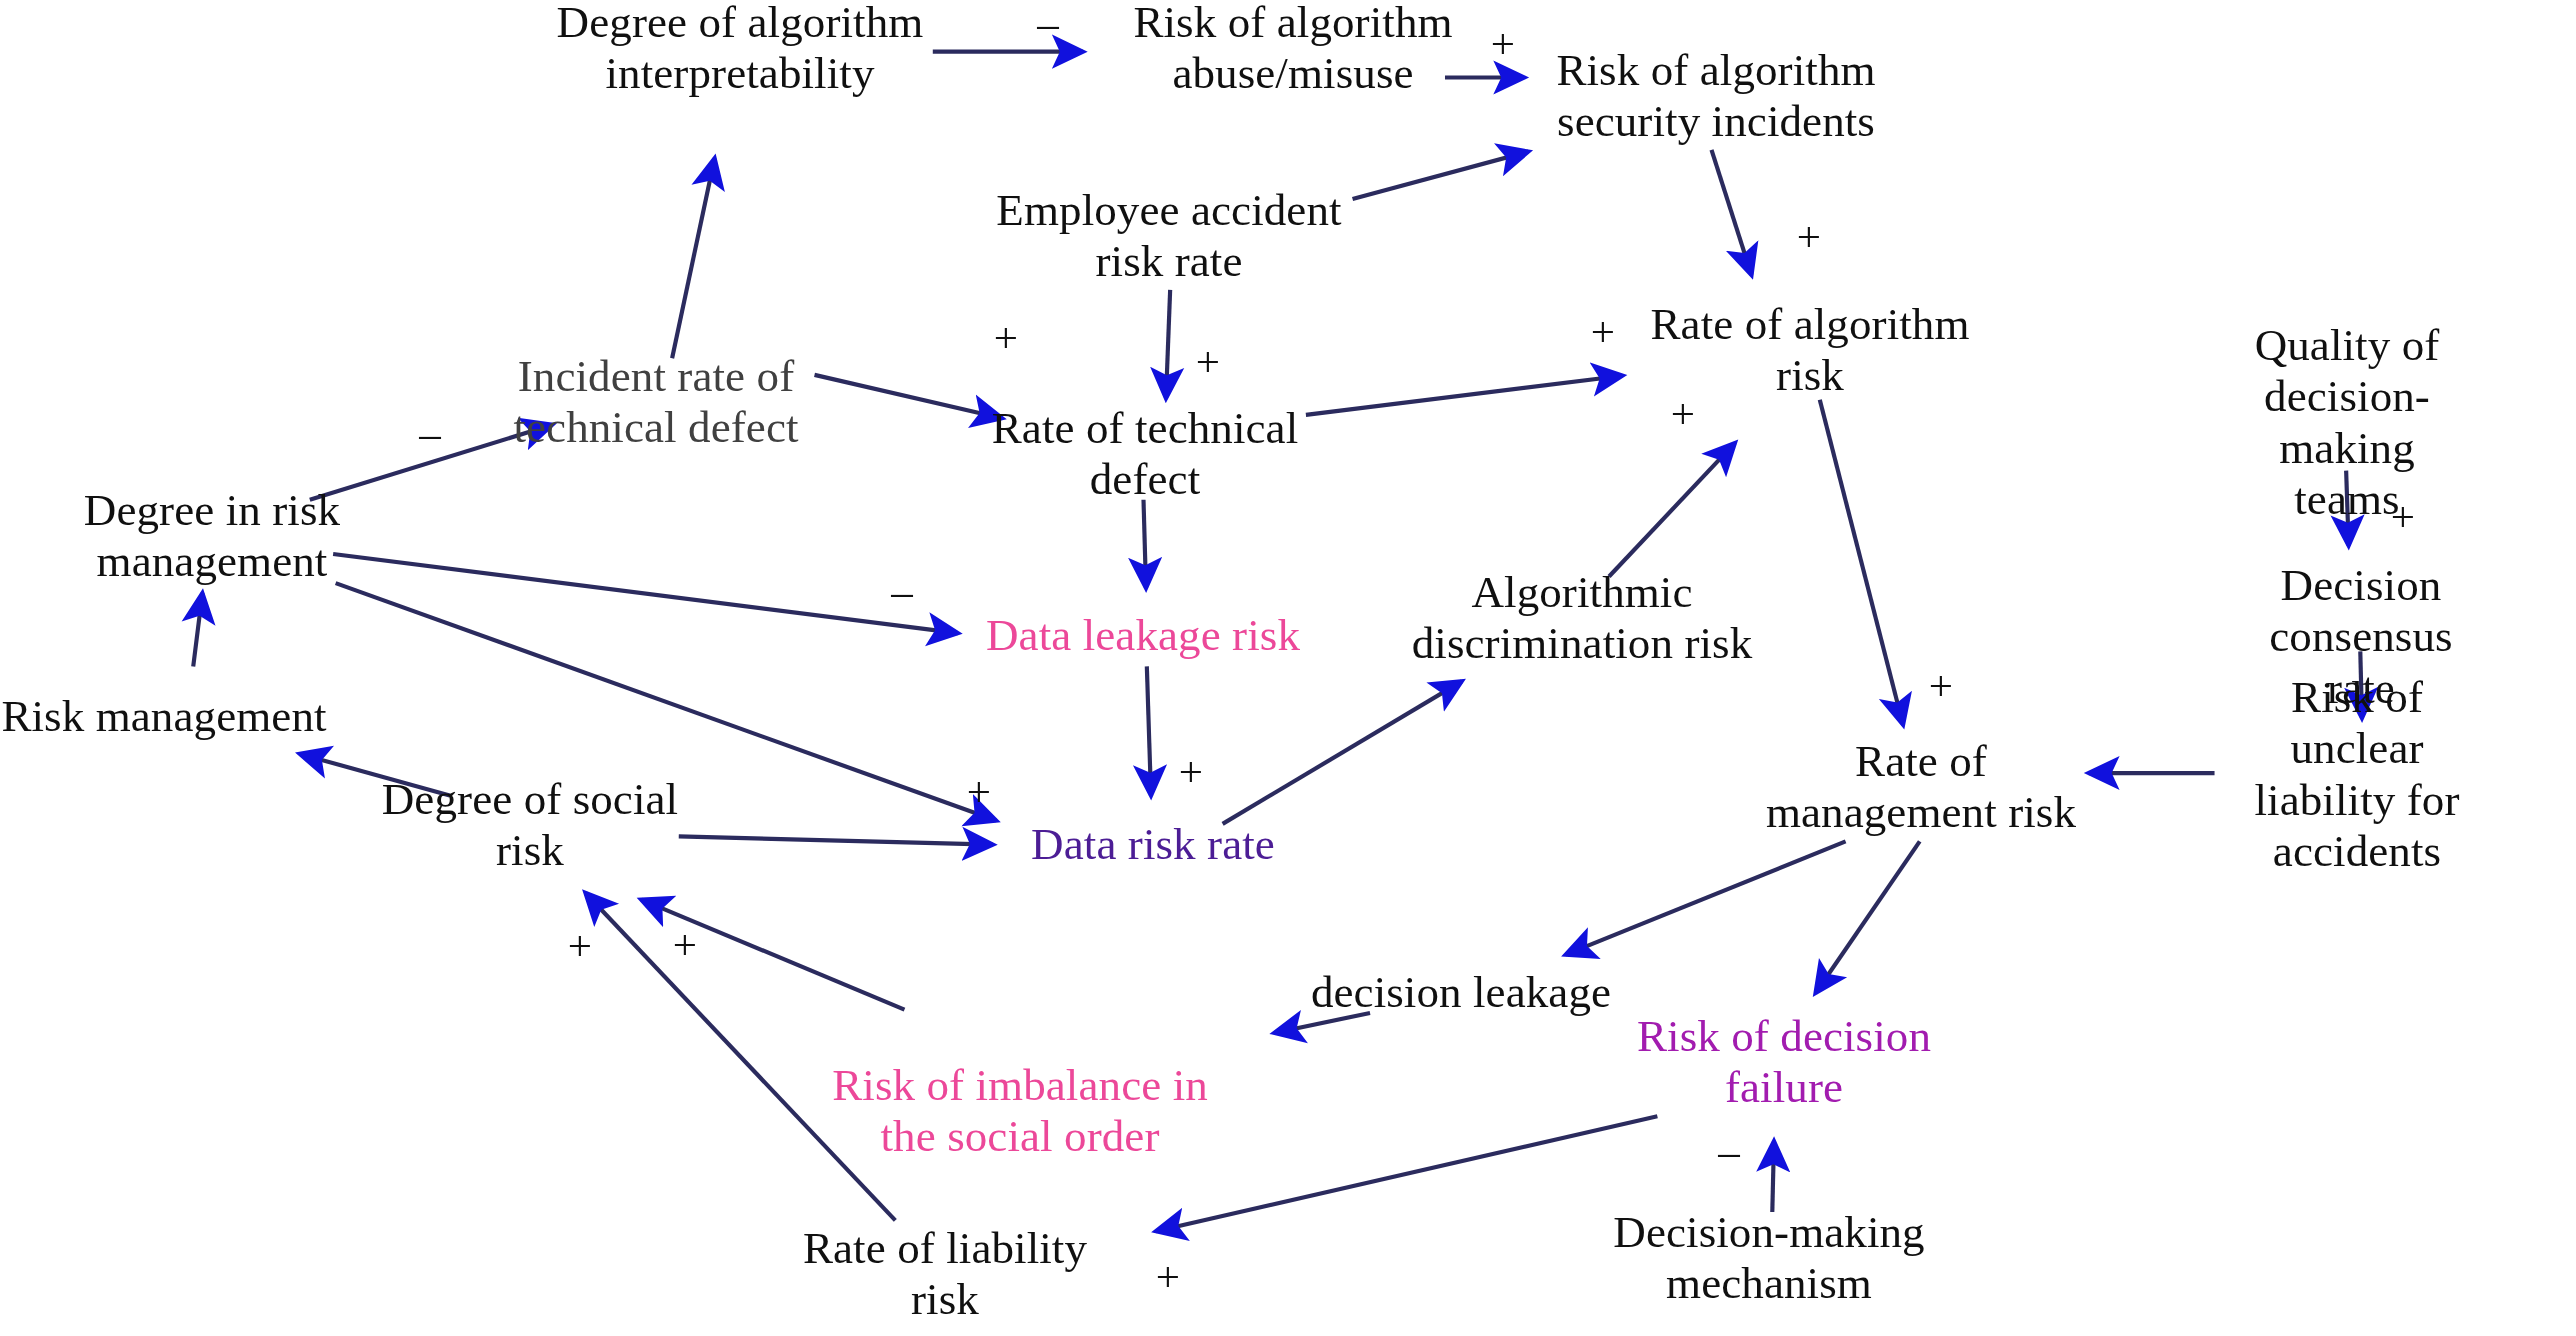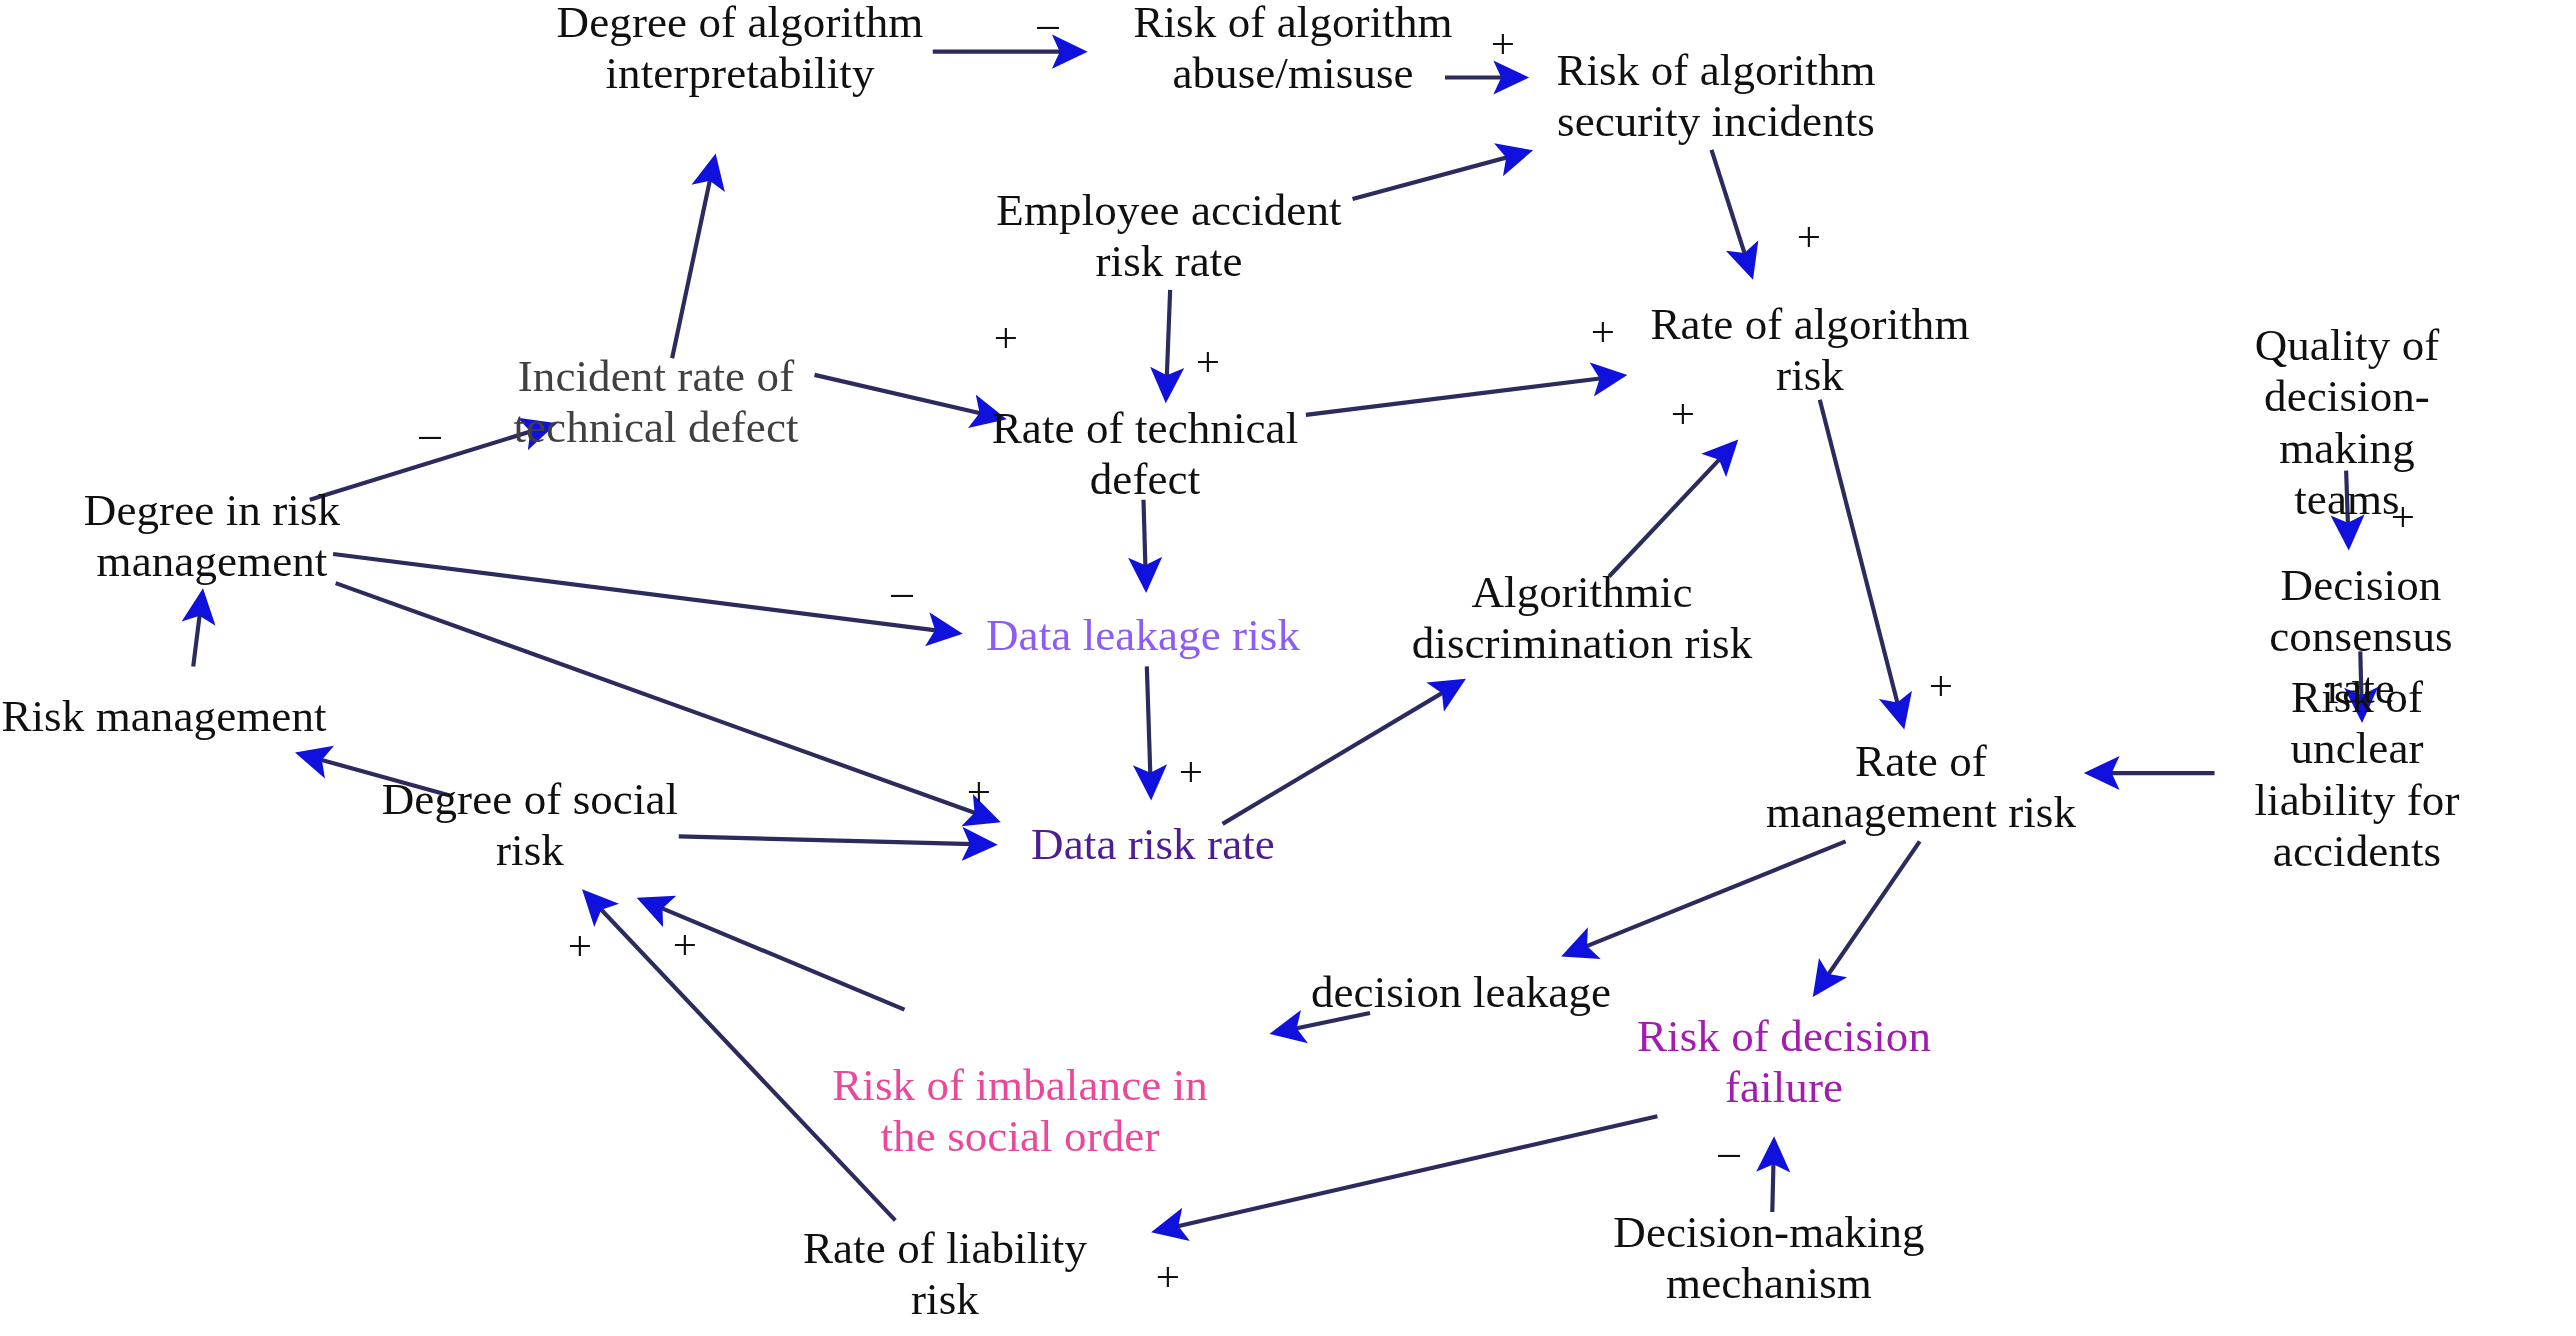--- a/index.html
+++ b/index.html
@@ -89,21 +89,21 @@
       <div class="node" style="left: 2347px; top: 423px; color: rgb(16, 16, 16);">Quality of
 decision-making teams</div>
       <div class="node" style="left: 656px; top: 402px; color: #404040;">Incident rate of
 technical defect</div>
       <div class="node" style="left: 1145px; top: 454px; color: rgb(16, 16, 16);">Rate of technical
 defect</div>
       <div class="node" style="left: 212px; top: 536px; color: rgb(16, 16, 16);">Degree in risk
 management</div>
       <div class="node" style="left: 2361px; top: 606px; color: rgb(16, 16, 16); margin-top: 31px;">Decision
 consensus rate</div>
-      <div class="node" style="left: 1143px; top: 636px; color: #8b5cf6;">Data leakage risk</div>
+      <div class="node" style="left: 1143px; top: 636px; color: #ec4899;">Data leakage risk</div>
       <div class="node" style="left: 1582px; top: 618px; color: rgb(16, 16, 16);">Algorithmic
 discrimination risk</div>
       <div class="node" style="left: 2357px; top: 775px; color: rgb(16, 16, 16);">Risk of unclear
 liability for accidents</div>
       <div class="node" style="left: 1921px; top: 787px; color: rgb(16, 16, 16);">Rate of
 management risk</div>
       <div class="node" style="left: 164px; top: 717px; color: rgb(16, 16, 16);">Risk management</div>
       <div class="node" style="left: 530px; top: 825px; color: rgb(16, 16, 16);">Degree of social
 risk</div>
       <div class="node" style="left: 1153px; top: 845px; color: #4c1d95;">Data risk rate</div>

